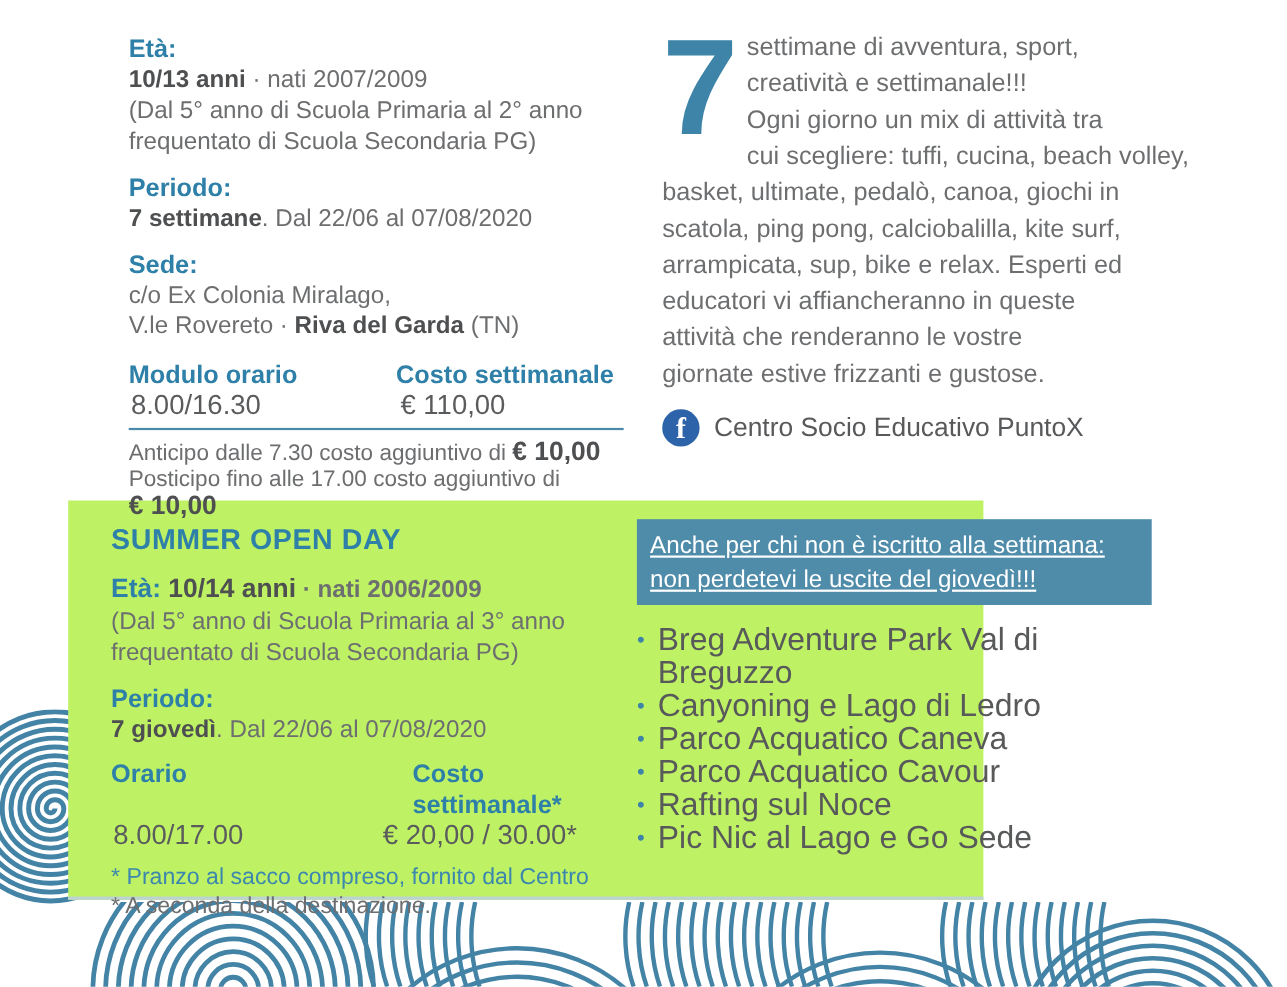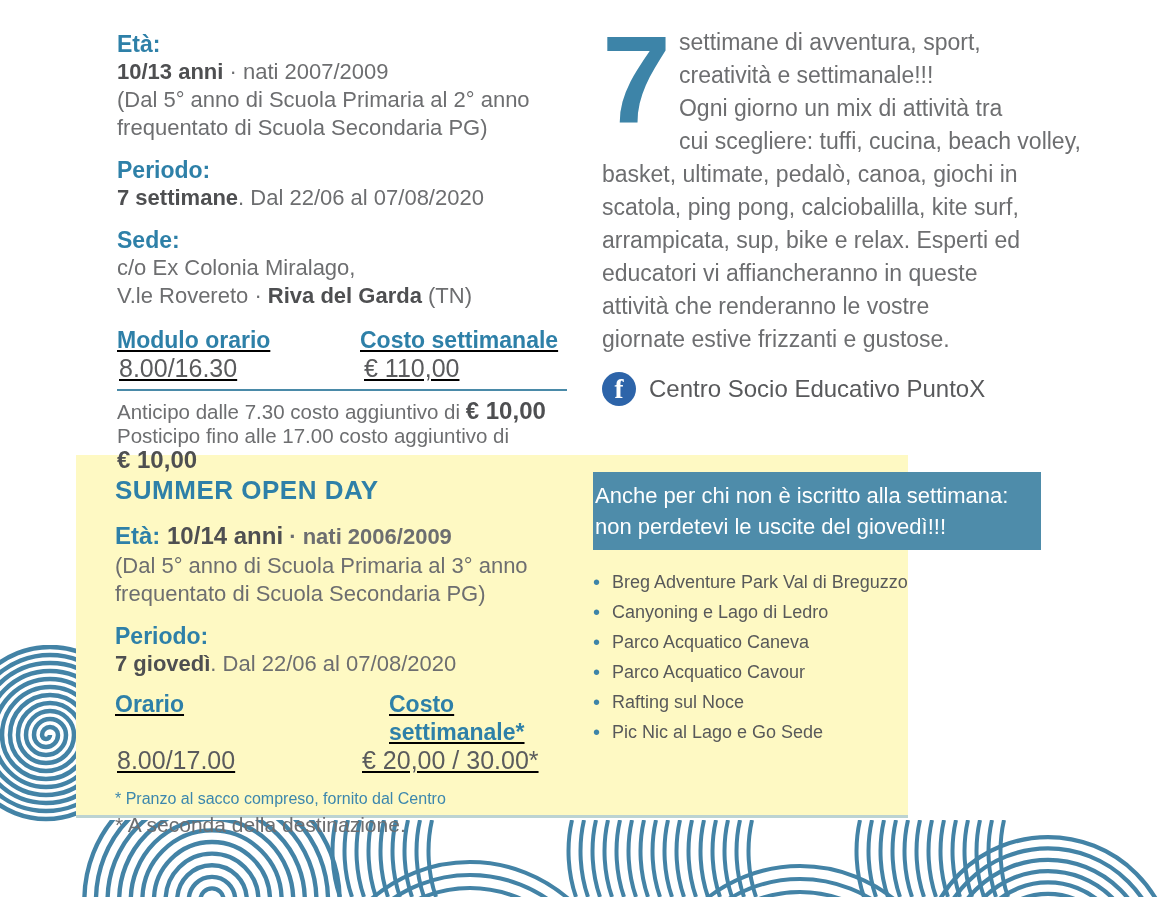--- a/index.html
+++ b/index.html
@@ -12,21 +12,21 @@
   .page{position:absolute;inset:0;}
 
   
   .col-left{position:absolute;left:117px;top:30px;width:470px;z-index:3;}
   .h{font-size:23px;font-weight:700;color:#2e80a8;line-height:28px;}
   .line{font-size:22px;line-height:28px;color:#6d6e70;}
   .bold{font-weight:700;color:#4e4f51;}
   .gray{color:#6d6e70;}
   .mt{margin-top:14px;}
   .mt2{margin-top:16px;}
-  .cols{display:flex;text-decoration:underline;}
+  .cols{display:flex;}
   .c1{width:243px;}
   .c2{flex:1;}
   .val{font-size:25px;line-height:28px;color:#5a5b5d;padding-left:2px;}
   .rule{height:2px;background:#4a8aa8;width:450px;margin:7px 0 7px 0;}
   .small{font-size:20.5px;line-height:23px;color:#6d6e70;}
   .price{font-size:24px;font-weight:700;color:#4e4f51;line-height:26px;}
 
   
   .col-right{position:absolute;left:602px;top:26px;width:548px;z-index:3;}
   .dropcap{
@@ -37,38 +37,38 @@
   .fb-row{display:flex;align-items:center;margin-top:16px;clear:none;cursor:pointer;}
   .fb-icon{
     width:34px;height:34px;border-radius:50%;background:#2d64a9;flex:0 0 34px;
     color:#ffffff;font-weight:700;font-size:27px;line-height:34px;text-align:center;
     font-family:"Liberation Serif","DejaVu Serif",serif;
   }
   .fb-label{font-size:24px;color:#58595b;margin-left:13px;}
 
   
   .panel{
-    position:absolute;left:76px;top:455px;width:832px;height:360px;
-    background:#fef9c3;border-bottom:3px solid #bcd3d2;z-index:2;
+    position:absolute;left:62px;top:455px;width:832px;height:360px;
+    background:#bef264;border-bottom:3px solid #bcd3d2;z-index:2;
   }
   .panel-left{position:absolute;left:39px;top:20px;width:480px;}
   .pl-title{font-size:26px;font-weight:700;color:#2e80a8;letter-spacing:0.5px;line-height:30px;margin-bottom:16px;}
   .eta-line{font-size:24px;line-height:30px;}
   .eta-line .lab{font-weight:700;color:#2e80a8;}
-  .note-teal{font-size:16px;line-height:26px;color:#3c87ad;margin-top:12px;}
+  .note-teal{font-size:21px;line-height:26px;color:#3c87ad;margin-top:12px;}
   .note-gray{font-size:21px;line-height:26px;color:#6d6e70;}
 
   .panel-right{position:absolute;left:517px;top:17px;width:472px;}
   .banner{
     background:#4e8caa;color:#ffffff;font-size:22px;line-height:31px;
-    padding:8px 2px;width:444px;
+    padding:8px 12px;width:444px;text-decoration:underline;
   }
   .exc-list{list-style:none;margin:17px 0 0 0;padding:0;}
   .exc-list li{
-    position:relative;font-size:18px;line-height:30px;color:#58595a;padding-left:19px;
+    position:relative;font-size:29px;line-height:30px;color:#58595a;padding-left:19px;
   }
   .exc-list li::before{
     content:"•";color:#3d84a8;position:absolute;left:0;top:0;font-size:20px;
   }
 
   
   .spiral-left{position:absolute;left:-40px;top:645px;z-index:1;}
   .wave-band{position:absolute;left:0;top:820px;z-index:1;}
   .defs-holder{position:absolute;width:0;height:0;overflow:hidden;}
 </style>

